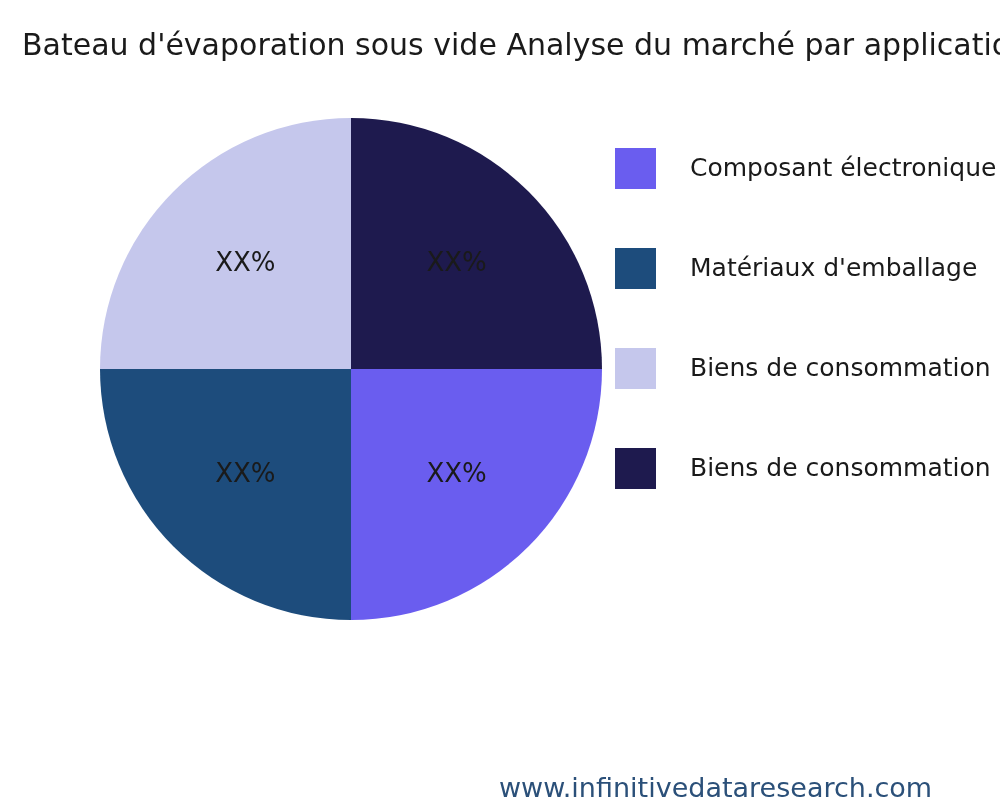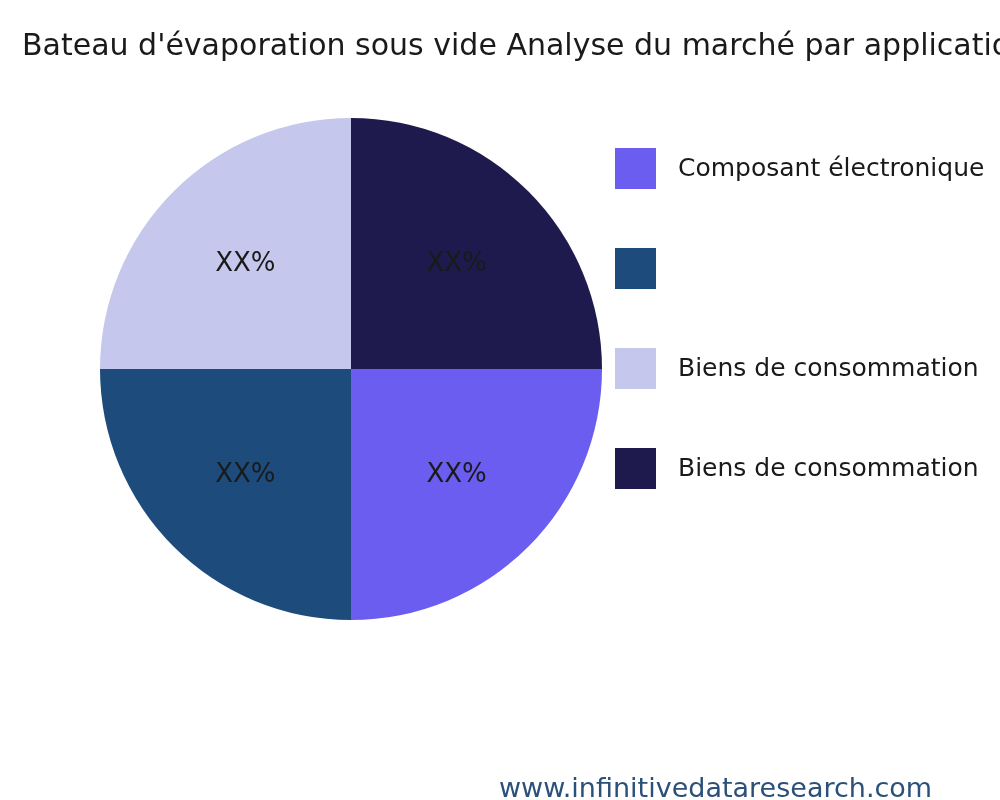--- a/index.html
+++ b/index.html
@@ -74,21 +74,21 @@
     display: flex;
     align-items: center;
   }
   .legend-swatch {
     width: 41px;
     height: 41px;
     flex: 0 0 41px;
     border: 0;
   }
   .legend-label {
-    margin-left: 22px;
+    margin-left: 34px;
     font-size: 25px;
     line-height: 30px;
     color: #1a1a1a;
     white-space: nowrap;
     font-family: "DejaVu Sans", "Liberation Sans", sans-serif;
   }
 
   
   .footer-url {
     position: absolute;
@@ -126,20 +126,21 @@
     </svg>
   </div>
 
   <div class="legend">
     <div class="legend-row">
       <span class="legend-swatch" id="swatch-0" style="background: rgb(106, 93, 239);"></span>
       <span class="legend-label">Composant électronique</span>
     </div>
     <div class="legend-row">
       <span class="legend-swatch" id="swatch-1" style="background: rgb(29, 76, 124);"></span>
+      <span class="legend-label">Matériaux d'emballage</span>
     </div>
     <div class="legend-row">
       <span class="legend-swatch" id="swatch-2" style="background: rgb(197, 199, 236);"></span>
       <span class="legend-label">Biens de consommation</span>
     </div>
     <div class="legend-row">
       <span class="legend-swatch" id="swatch-3" style="background: rgb(30, 26, 78);"></span>
       <span class="legend-label">Biens de consommation</span>
     </div>
   </div>

